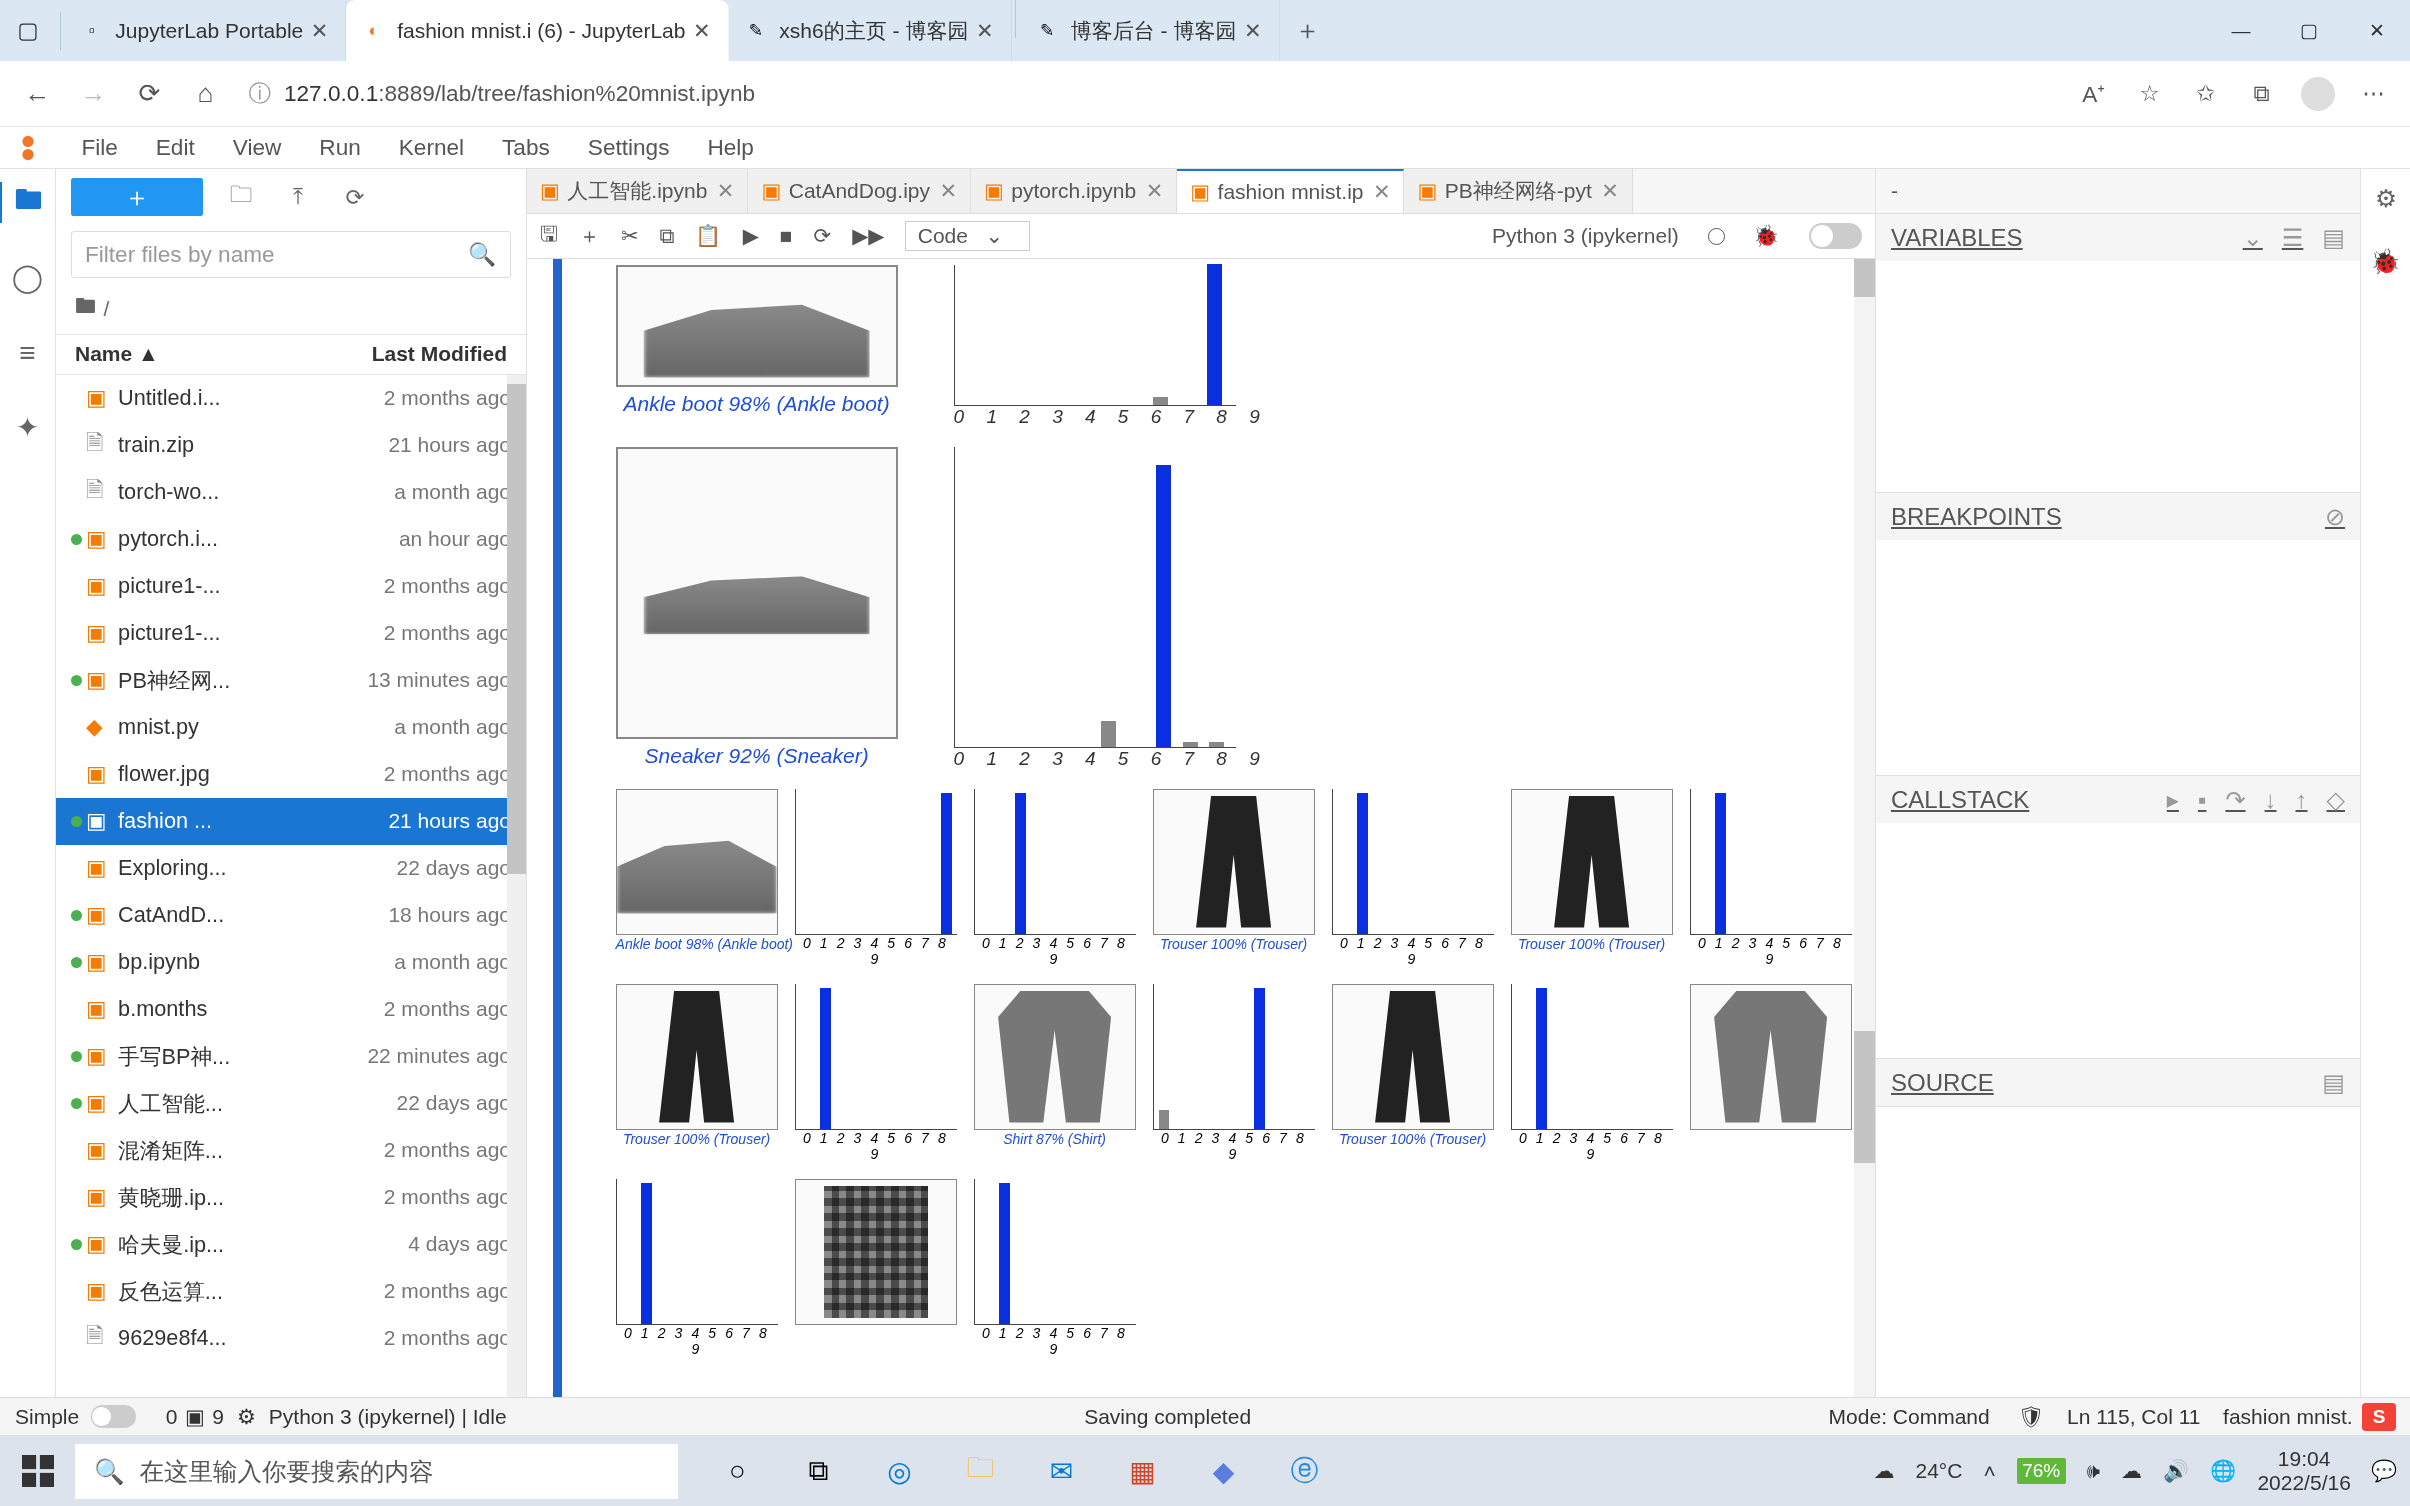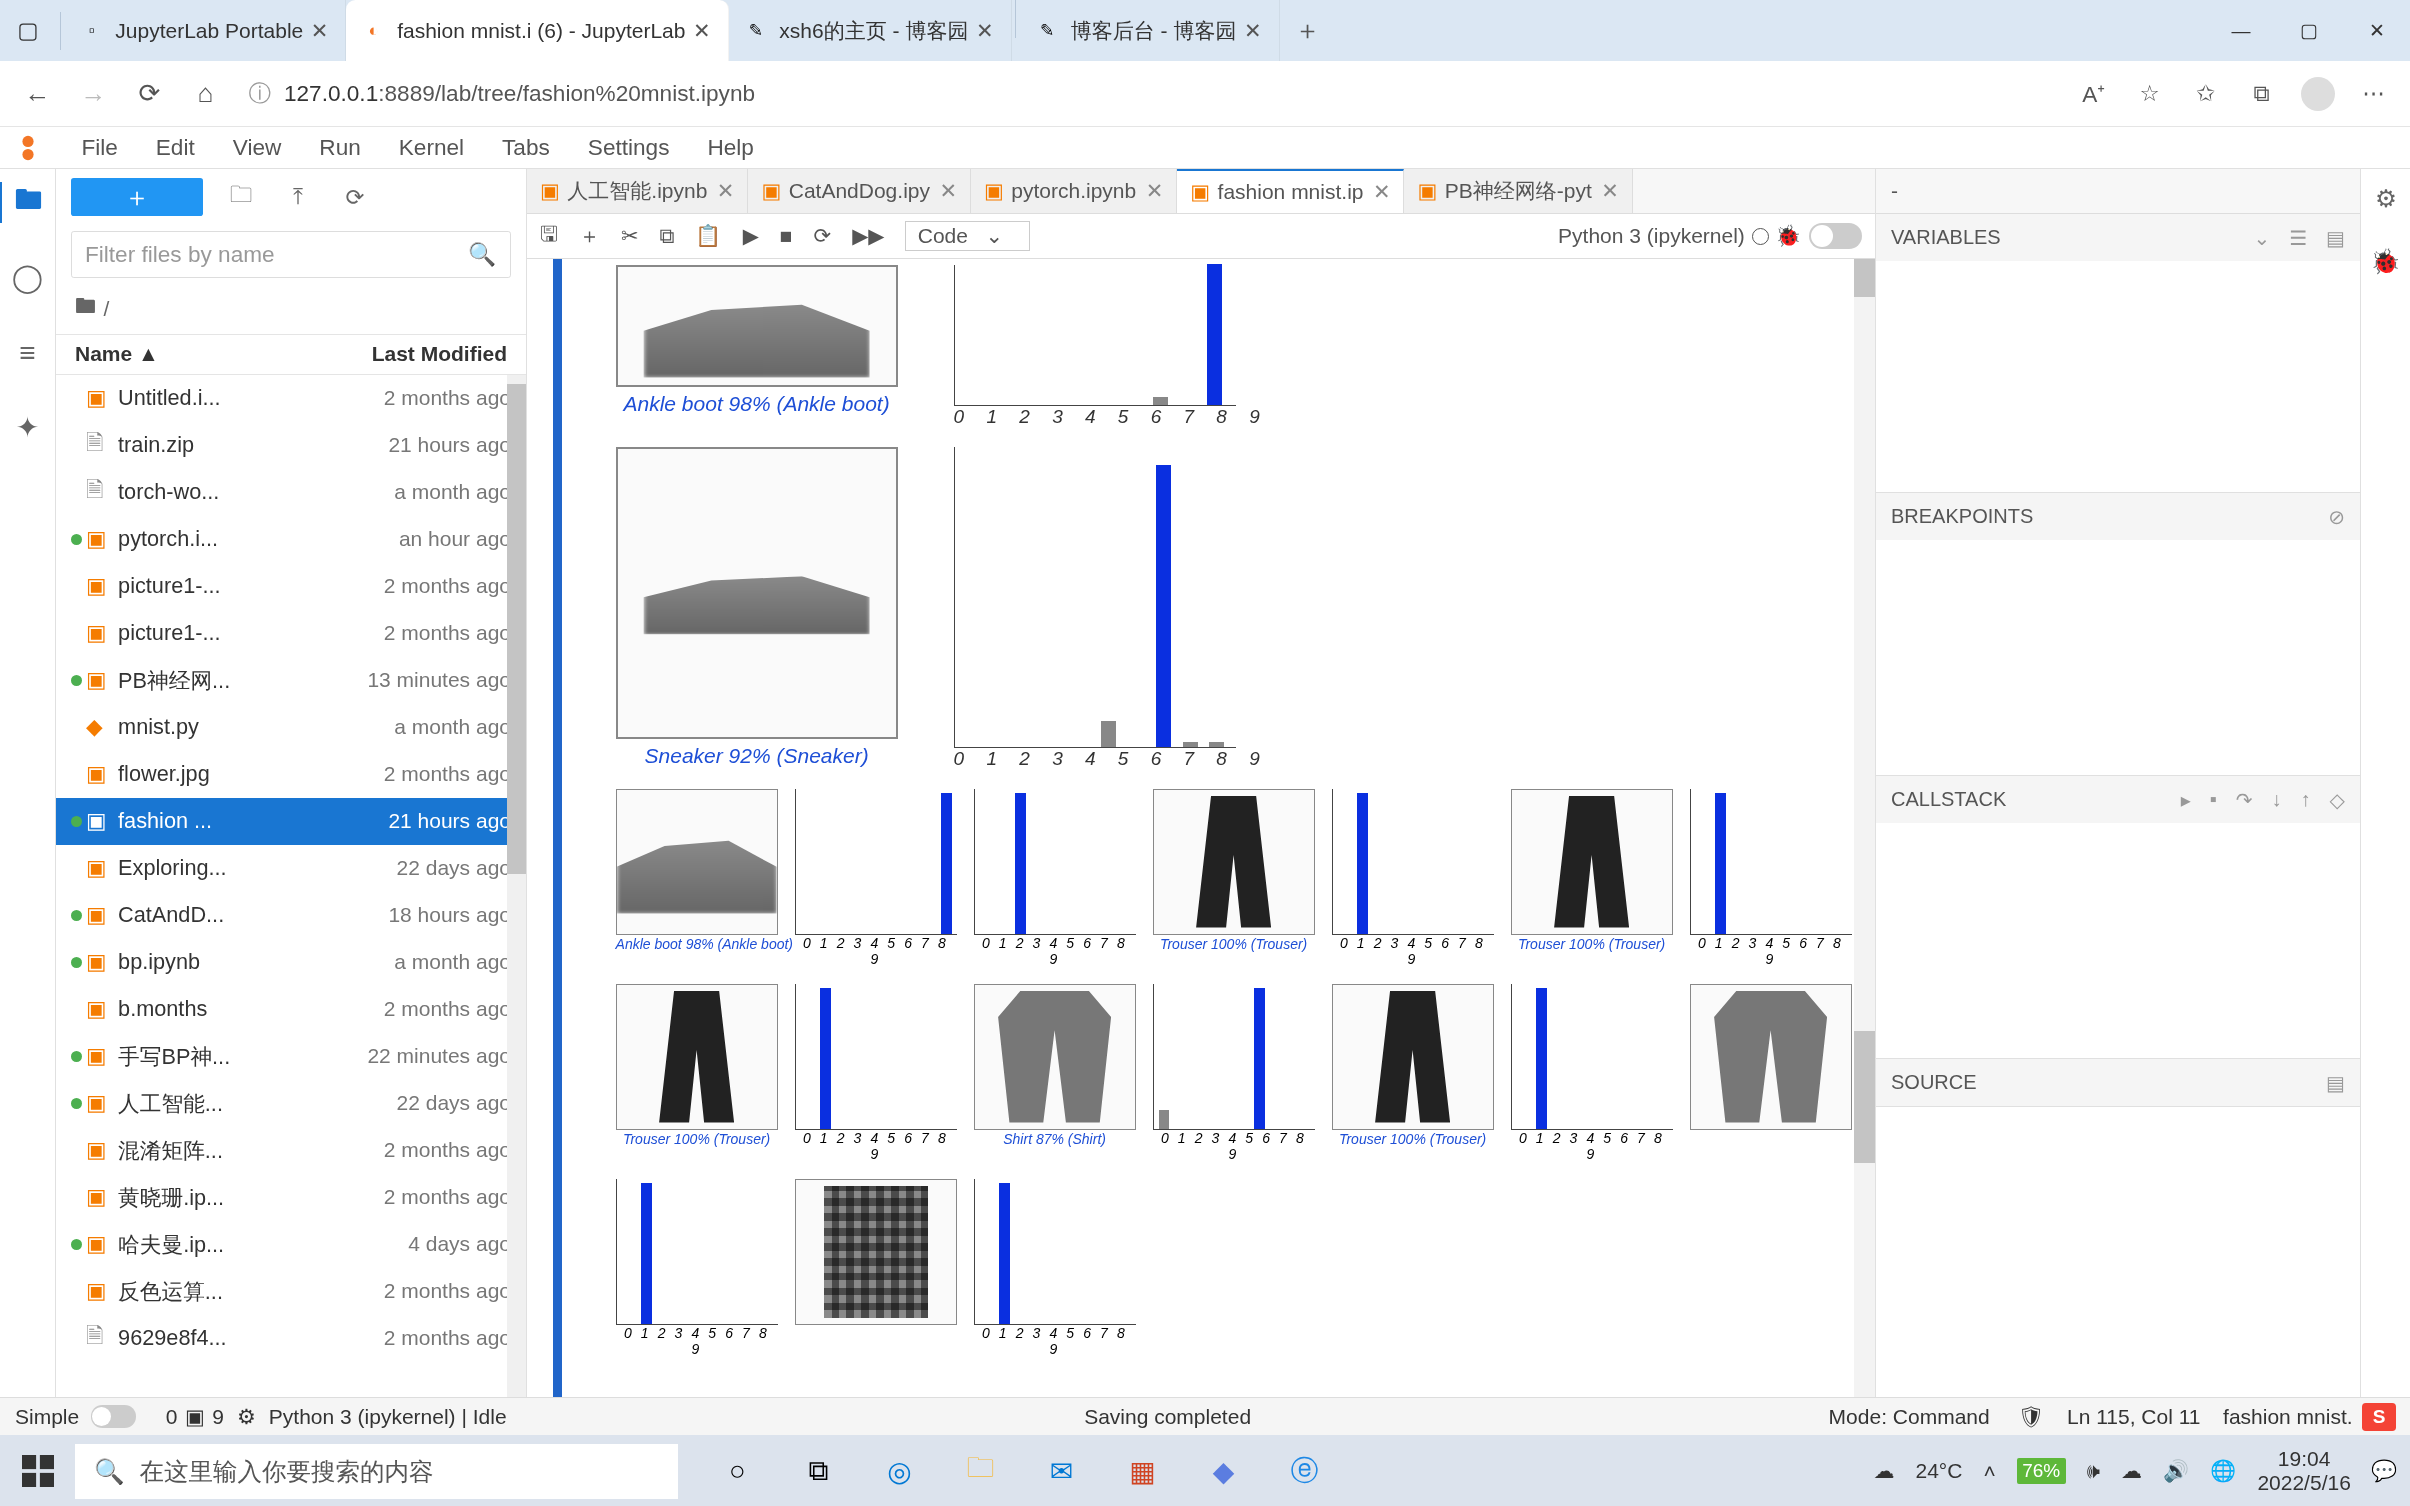--- a/index.html
+++ b/index.html
@@ -70,21 +70,21 @@
 
 .nbarea { flex: 1; display: flex; flex-direction: column; overflow: hidden; }
 .nb-tabs { height: 45px; display: flex; background: #f7f7f7; border-bottom: 0.9px solid #ddd; }
 .nb-tab { display: flex; align-items: center; padding: 0 13px; border-right: 0.9px solid #ddd; font-size: 21px; color: #555; background: #f0f0f0; }
 .nb-tab.active { background: #fff; border-top: 2.8px solid #1976d2; }
 .nb-tab .nbico { color: #f57c00; margin-right: 7.5px; }
 .nb-tab .x { margin-left: 9.4px; color: #888; }
 .nb-toolbar { height: 45px; display: flex; align-items: center; padding: 0 13px; gap: 21px; border-bottom: 0.9px solid #ddd; font-size: 21px; color: #555; }
 .nb-toolbar .sel { border: 0.9px solid #ccc; padding: 1.9px 26px 1.9px 11.3px; position: relative; }
 .nb-toolbar .spacer { flex: 1; }
-.nb-toolbar .kernel { display: flex; align-items: center; gap: 7px; }
+.nb-toolbar .kernel { display: flex; align-items: center; gap: 29px; }
 .nb-toolbar .circle { width: 17px; height: 17px; border: 1.9px solid #555; border-radius: 50%; }
 .nb-toolbar .toggle { width: 53px; height: 26px; background: #ccc; border-radius: 13px; position: relative; }
 .nb-toolbar .toggle::after { content: ""; position: absolute; left: 1.9px; top: 1.9px; width: 22.6px; height: 22.6px; background: #fff; border-radius: 50%; }
 
 .nb-content { flex: 1; background: #fff; position: relative; overflow: hidden; padding: 5.6px 0 0 22.6px; }
 .nb-content .bluebar { position: absolute; left: 26px; top: 0; bottom: 0; width: 9.4px; background: #2165c9; }
 .nb-scroll { position: absolute; right: 0; top: 0; width: 21px; height: 100%; background: #f3f3f3; }
 .nb-scroll .th { position: absolute; width: 21px; background: #c4c4c4; }
 .plots { margin-left: 66px; font-style: italic; }
 .plot-row { display: flex; gap: 56px; margin-bottom: 19px; }
@@ -98,21 +98,21 @@
 .small-cell { width: 162px; }
 .small-img { width: 162px; height: 146px; border: 1.9px solid #888; display: flex; align-items: center; justify-content: center; background: #fafafa; }
 .small-cap { font-size: 14px; color: #1e4fd6; text-align: center; margin-top: 1.9px; white-space: nowrap; }
 .small-barlbl { font-size: 14px; text-align: center; letter-spacing: 2.6px; }
 .small-bar { width: 162px; height: 146px; border: 1.9px solid #444; border-top: none; border-right: none; position: relative; }
 
 
 .rightpanel { width: 485px; border-left: 0.9px solid #e0e0e0; display: flex; flex-direction: column; }
 .rp-tab { height: 45px; background: #f7f7f7; border-bottom: 0.9px solid #ddd; display: flex; align-items: center; padding: 0 15px; font-size: 21px; color: #555; }
 .rp-section { border-bottom: 0.9px solid #e0e0e0; }
-.rp-head { height: 47px; display: flex; align-items: center; padding: 0 15px; font-size: 20px; color: #555; background: #f5f5f5; }
+.rp-head { height: 47px; display: flex; align-items: center; padding: 0 15px; font-size: 24px; color: #555; background: #f5f5f5; text-decoration: underline; }
 .rp-head .rph-icons { margin-left: auto; display: flex; gap: 19px; color: #999; }
 .rp-body { height: 231px; }
 .rp-body.short { height: 235px; }
 .jl-rightbar { width: 51px; border-left: 0.9px solid #e0e0e0; display: flex; flex-direction: column; align-items: center; padding-top: 15px; gap: 34px; color: #666; font-size: 24.5px; }
 
 
 .statusbar { height: 38px; background: #f5f5f5; border-top: 0.9px solid #ddd; display: flex; align-items: center; padding: 0 15px; font-size: 21px; color: #333; }
 .statusbar .toggle2 { width: 45px; height: 22.6px; background: #ccc; border-radius: 11.3px; margin: 0 11.3px; position: relative; }
 .statusbar .toggle2::after { content: ""; position: absolute; left: 1.9px; top: 1.9px; width: 19px; height: 19px; background: #fff; border-radius: 50%; }
 .statusbar .sp { flex: 1; text-align: center; }

